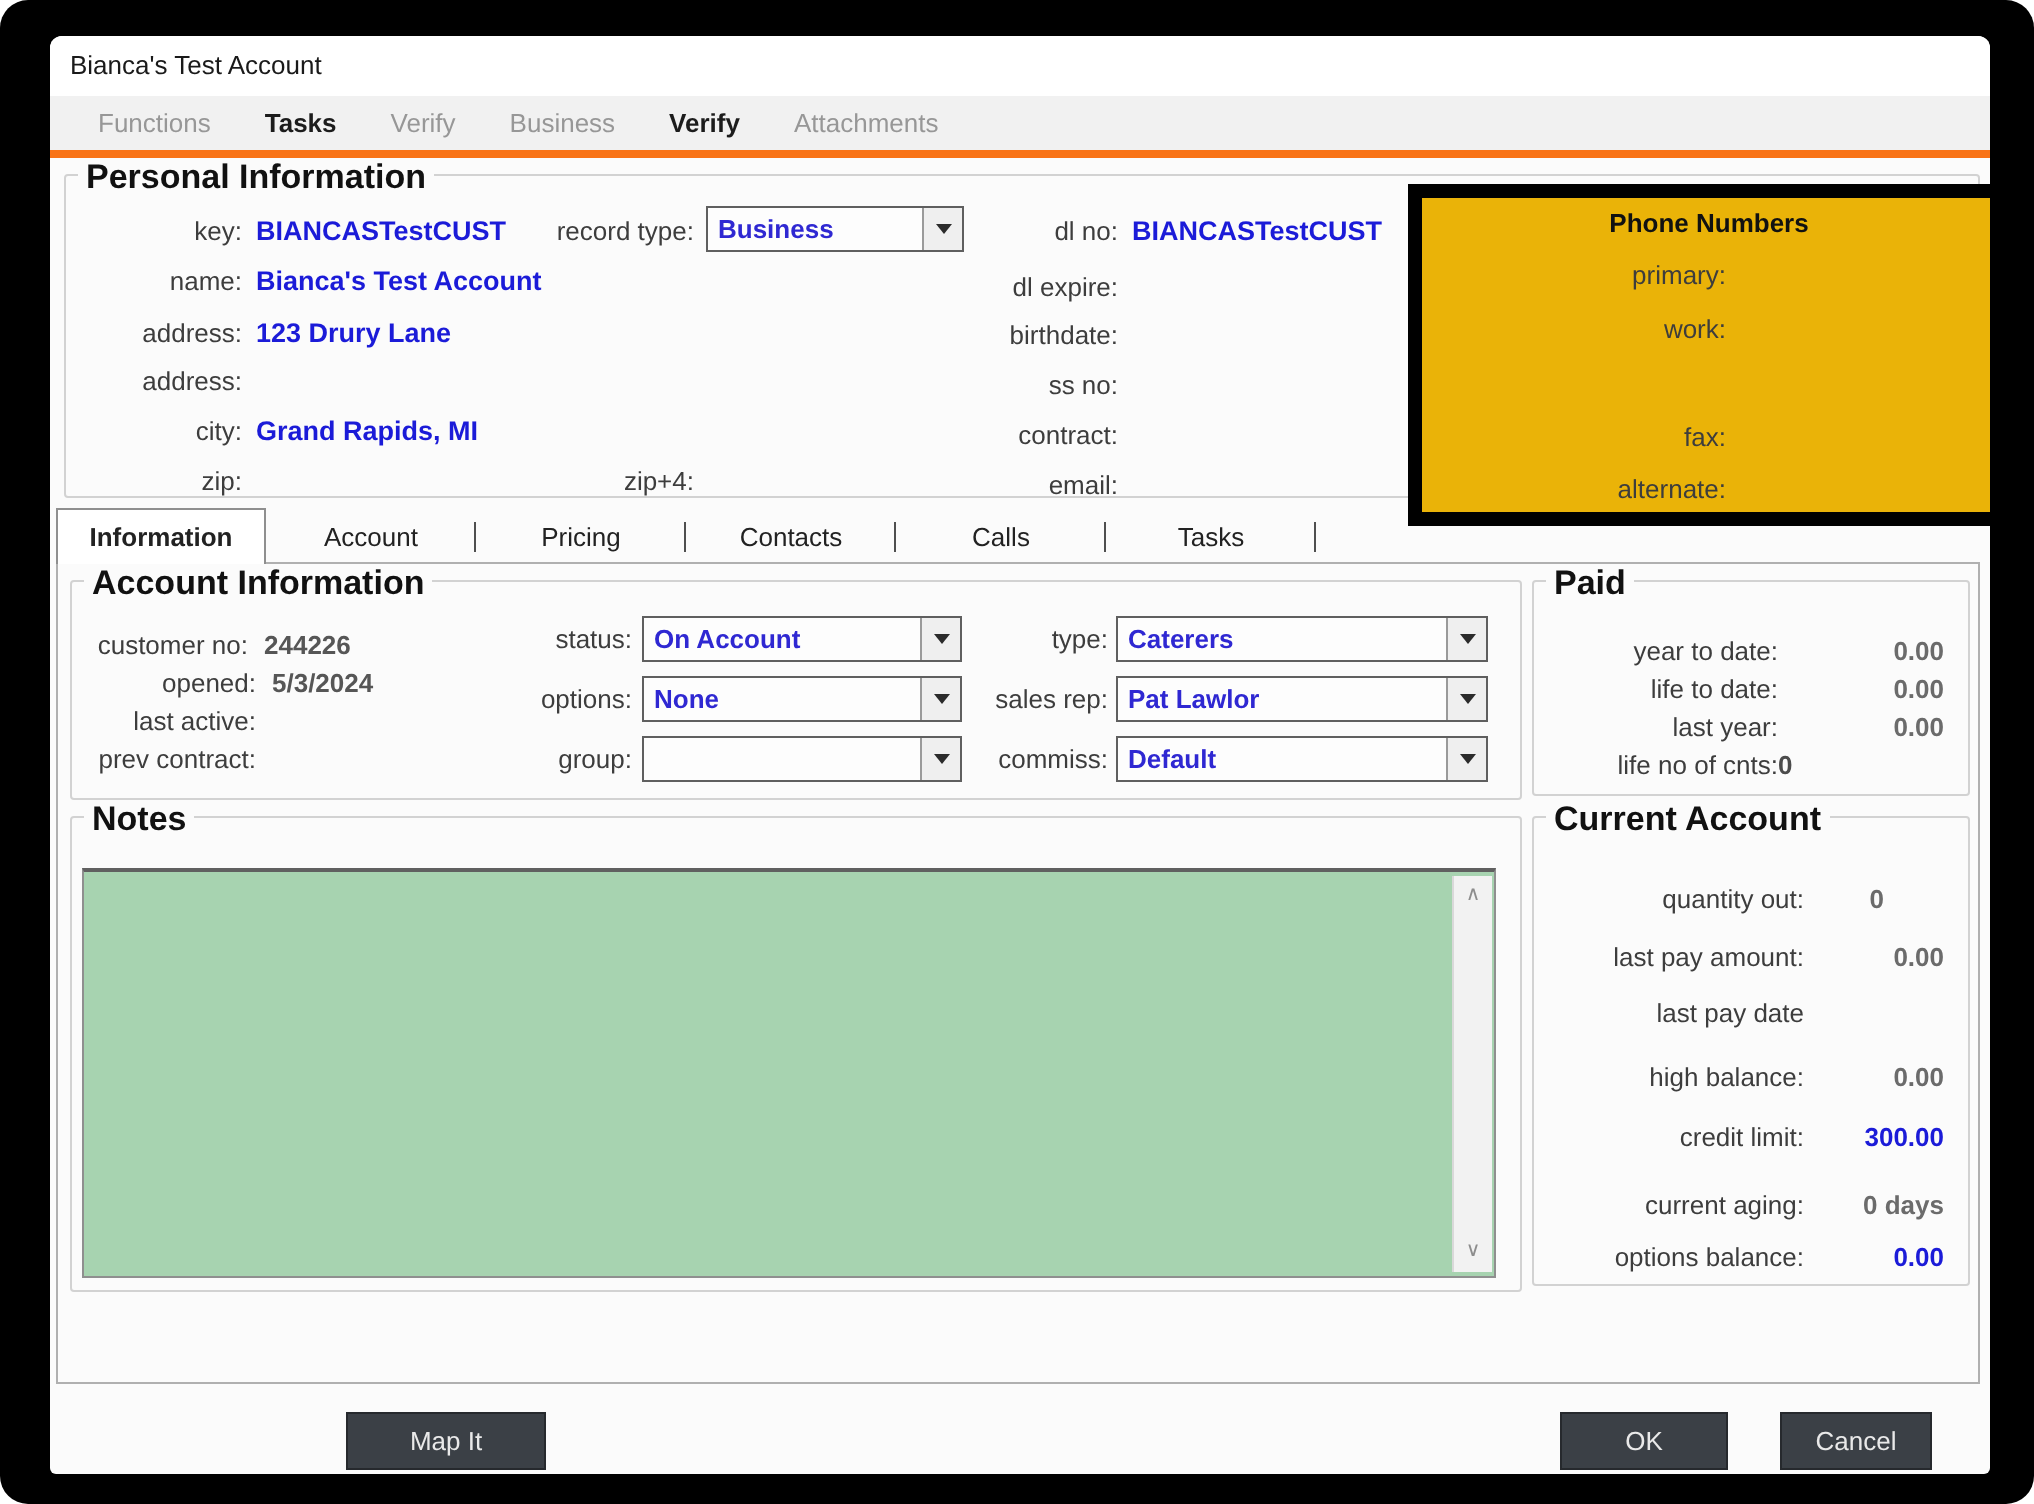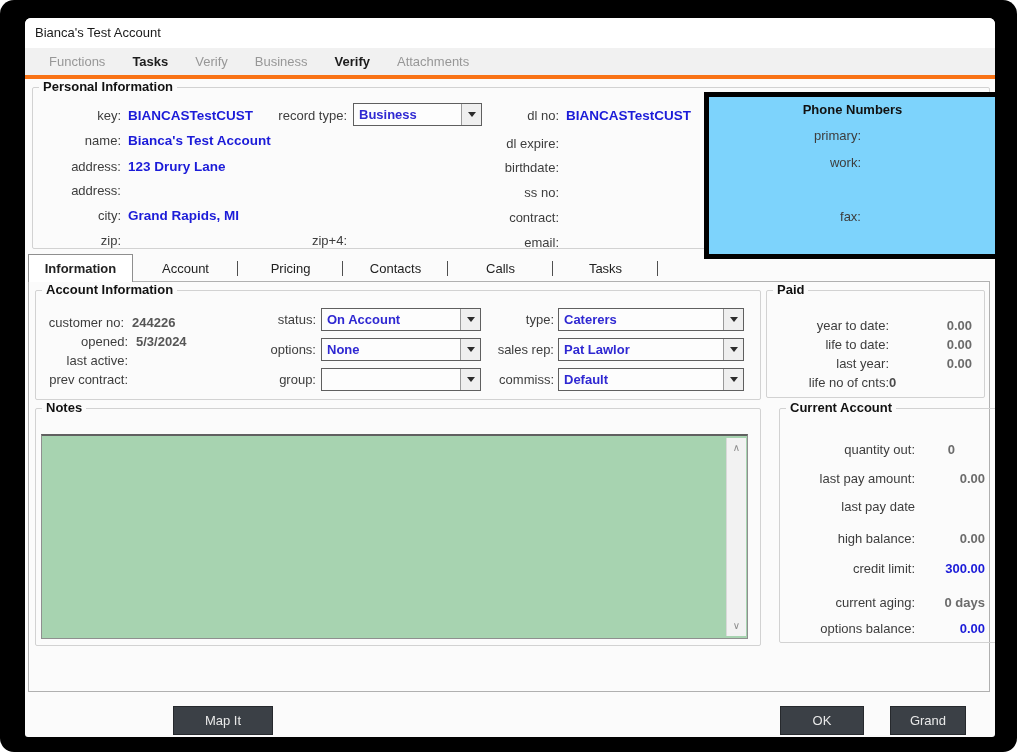--- a/index.html
+++ b/index.html
@@ -21,21 +21,21 @@
     border-bottom:4px solid #f97316; display:flex; align-items:center; gap:27px; padding-left:24px;
   }
   .menu-item { font-size:13px; cursor:default; }
   .menu-item.dim { color:#979797; }
   .menu-item.on  { color:#1c1c1c; font-weight:bold; }
 
   
   .gbox { position:absolute; border:1px solid #d2d2d2; border-radius:2px; }
   .glegend {
     position:absolute; top:-9px; left:6px; background:#fbfbfb; padding:0 4px;
-    font-size:13px; font-weight:bold; color:#111; white-space:nowrap;
+    font-size:17px; font-weight:bold; color:#111; white-space:nowrap;
   }
   .frow { position:absolute; height:20px; line-height:20px; white-space:nowrap; font-size:13px; }
   .lb  { display:inline-block; text-align:right; color:#3d3d3d; vertical-align:top; }
   .val { font-weight:bold; color:var(--value-blue,#1b1bd8); margin-left:7px; font-size:13.5px; }
   .val-gray { font-weight:600; color:#565656; margin-left:8px; }
 
   
   .dd {
     position:absolute; height:23px; background:#fdfdfd; border:1px solid #5f5f5f;
     box-sizing:border-box; display:flex; align-items:center; cursor:default;
@@ -88,21 +88,21 @@
   }
   .sb-chev.up { top:2px; } .sb-chev.down { bottom:2px; }
 
   
   .btn {
     position:absolute; top:688px; height:29px; background:var(--button-dark,#3b4046);
     border:1px solid #26292d; color:#e9e9e9; font-size:13px; text-align:center;
     line-height:27px; box-sizing:border-box; cursor:default;
   }
 
-  .pbox { position:absolute; border:5px solid #000000; background:#7dd3fc; }
+  .pbox { position:absolute; border:7px solid #000000; background:#eab308; }
   .pbox-title { text-align:center; font-size:13px; font-weight:bold; color:#111; padding-top:5px; }
 </style>
 </head>
 <body>
 
 <div class="win">
 
   <div class="titlebar">
     <span class="title-text">Bianca's Test Account</span>
   </div>
@@ -173,20 +173,23 @@
       <div class="pbox-title">Phone Numbers</div>
       <div class="frow" style="left:0; top:29px;">
         <span class="lb" style="width:152px;">primary:</span><span class="val"></span>
       </div>
       <div class="frow" style="left:0; top:56px;">
         <span class="lb" style="width:152px;">work:</span><span class="val"></span>
       </div>
       <div class="frow" style="left:0; top:110px;">
         <span class="lb" style="width:152px;">fax:</span><span class="val"></span>
       </div>
+      <div class="frow" style="left:0; top:136px;">
+        <span class="lb" style="width:152px;">alternate:</span><span class="val"></span>
+      </div>
     </div>
   </div>
 
   <div class="tabs">
     <div class="tab active">Information</div>
     <div class="tab">Account</div>
     <div class="tab">Pricing</div>
     <div class="tab">Contacts</div>
     <div class="tab">Calls</div>
     <div class="tab">Tasks</div>
@@ -277,21 +280,21 @@
     <div class="gbox" style="left:6px; top:126px; width:724px; height:236px;">
       <span class="glegend">Notes</span>
       <div class="notes-area">
         <div class="sb">
           <div class="sb-chev up">∧</div>
           <div class="sb-chev down">∨</div>
         </div>
       </div>
     </div>
 
-    <div class="gbox" style="left:737px; top:126px; width:217px; height:233px;margin-left:13px;">
+    <div class="gbox" style="left:737px; top:126px; width:217px; height:233px;">
       <span class="glegend">Current Account</span>
       <div class="frow" style="left:0; top:31px; right:0;">
         <span class="lb" style="width:135px;">quantity out:</span>
         <span class="rv" style="right:42px;">0</span>
       </div>
       <div class="frow" style="left:0; top:60px; right:0;">
         <span class="lb" style="width:135px;">last pay amount:</span>
         <span class="rv">0.00</span>
       </div>
       <div class="frow" style="left:0; top:88px; right:0;">
@@ -311,15 +314,15 @@
       </div>
       <div class="frow" style="left:0; top:210px; right:0;">
         <span class="lb" style="width:135px;">options balance:</span>
         <span class="rv-blue">0.00</span>
       </div>
     </div>
   </div>
 
   <div class="btn" style="left:148px; width:100px;">Map It</div>
   <div class="btn" style="left:755px; width:84px;">OK</div>
-  <div class="btn" style="left:865px; width:76px;">Grand</div>
+  <div class="btn" style="left:865px; width:76px;">Cancel</div>
 
 </div>
 
 </body></html>

